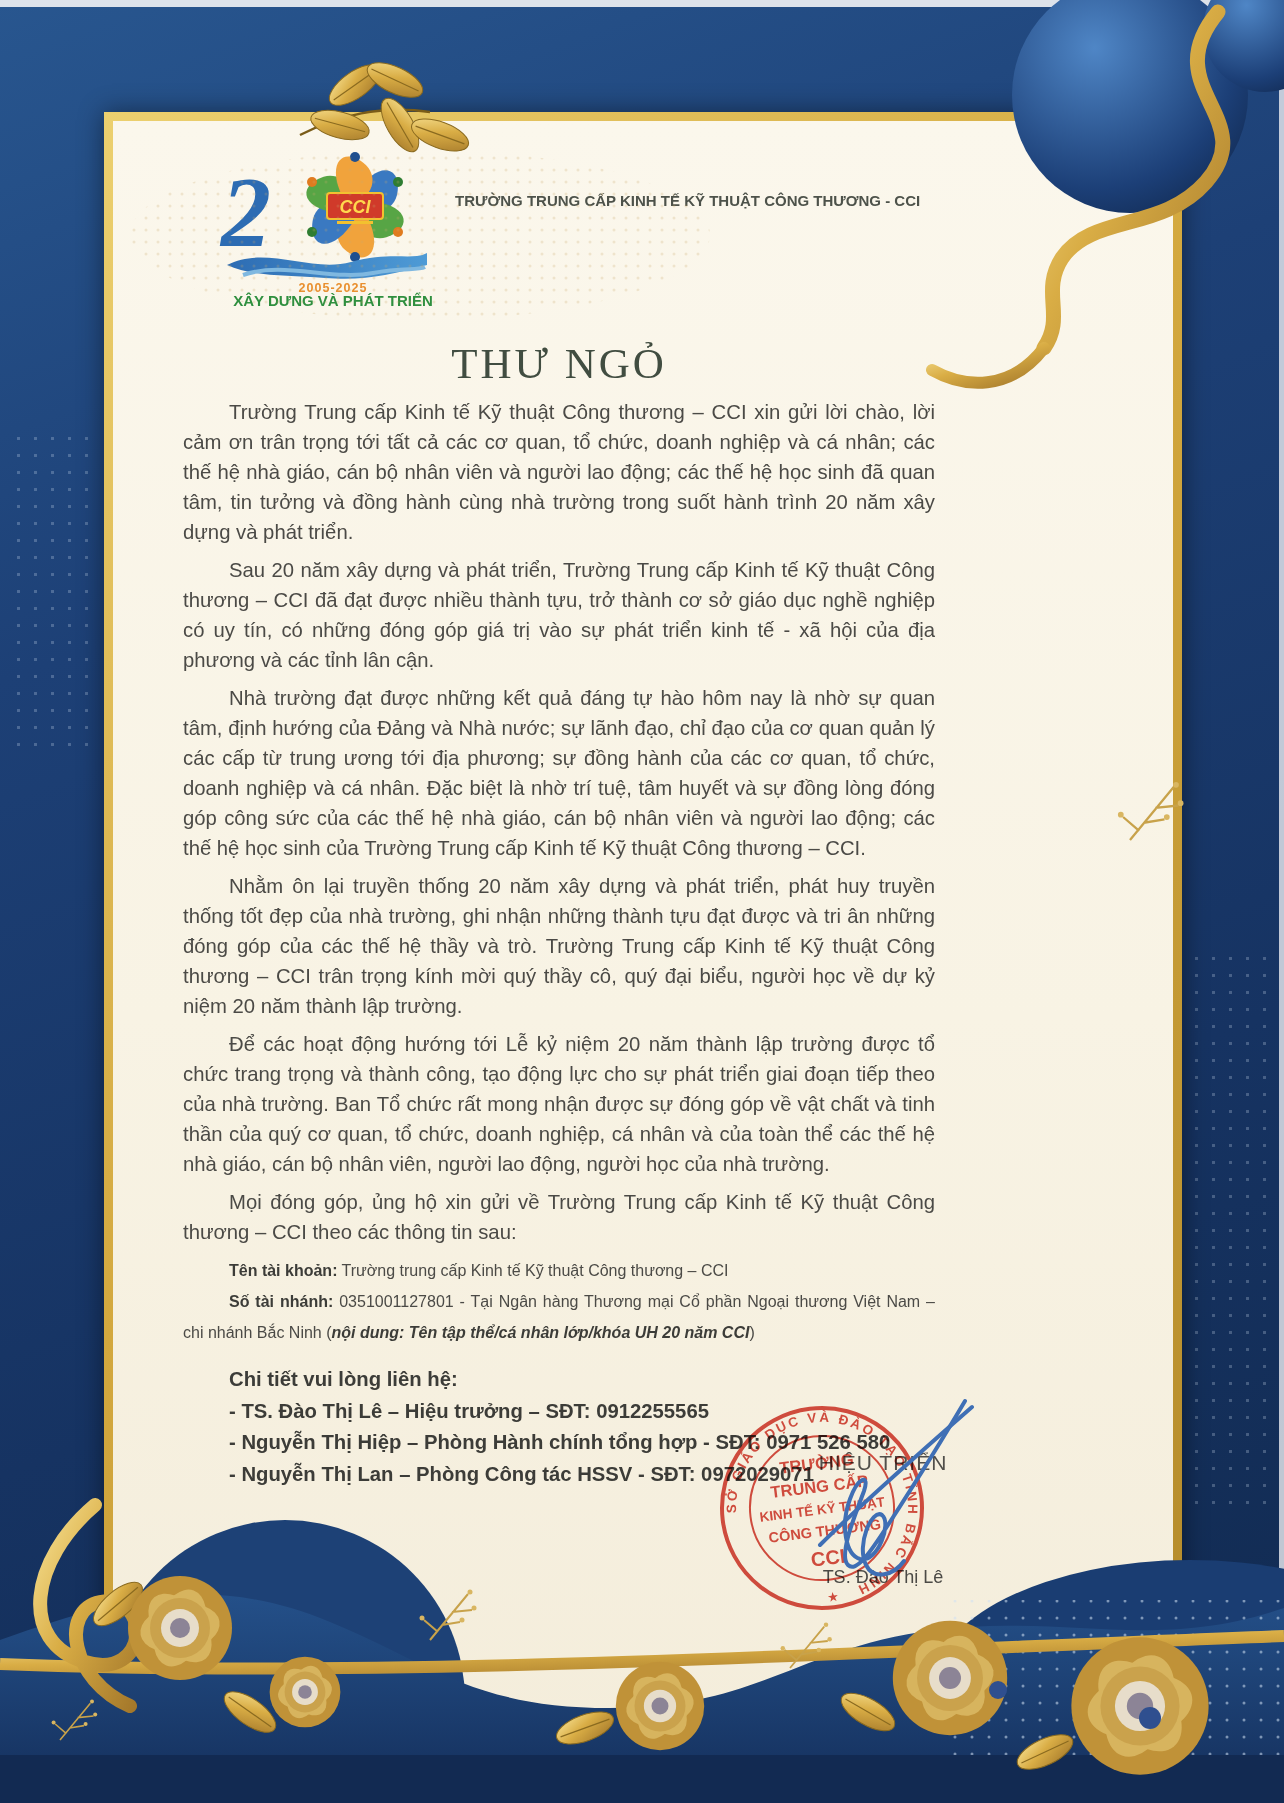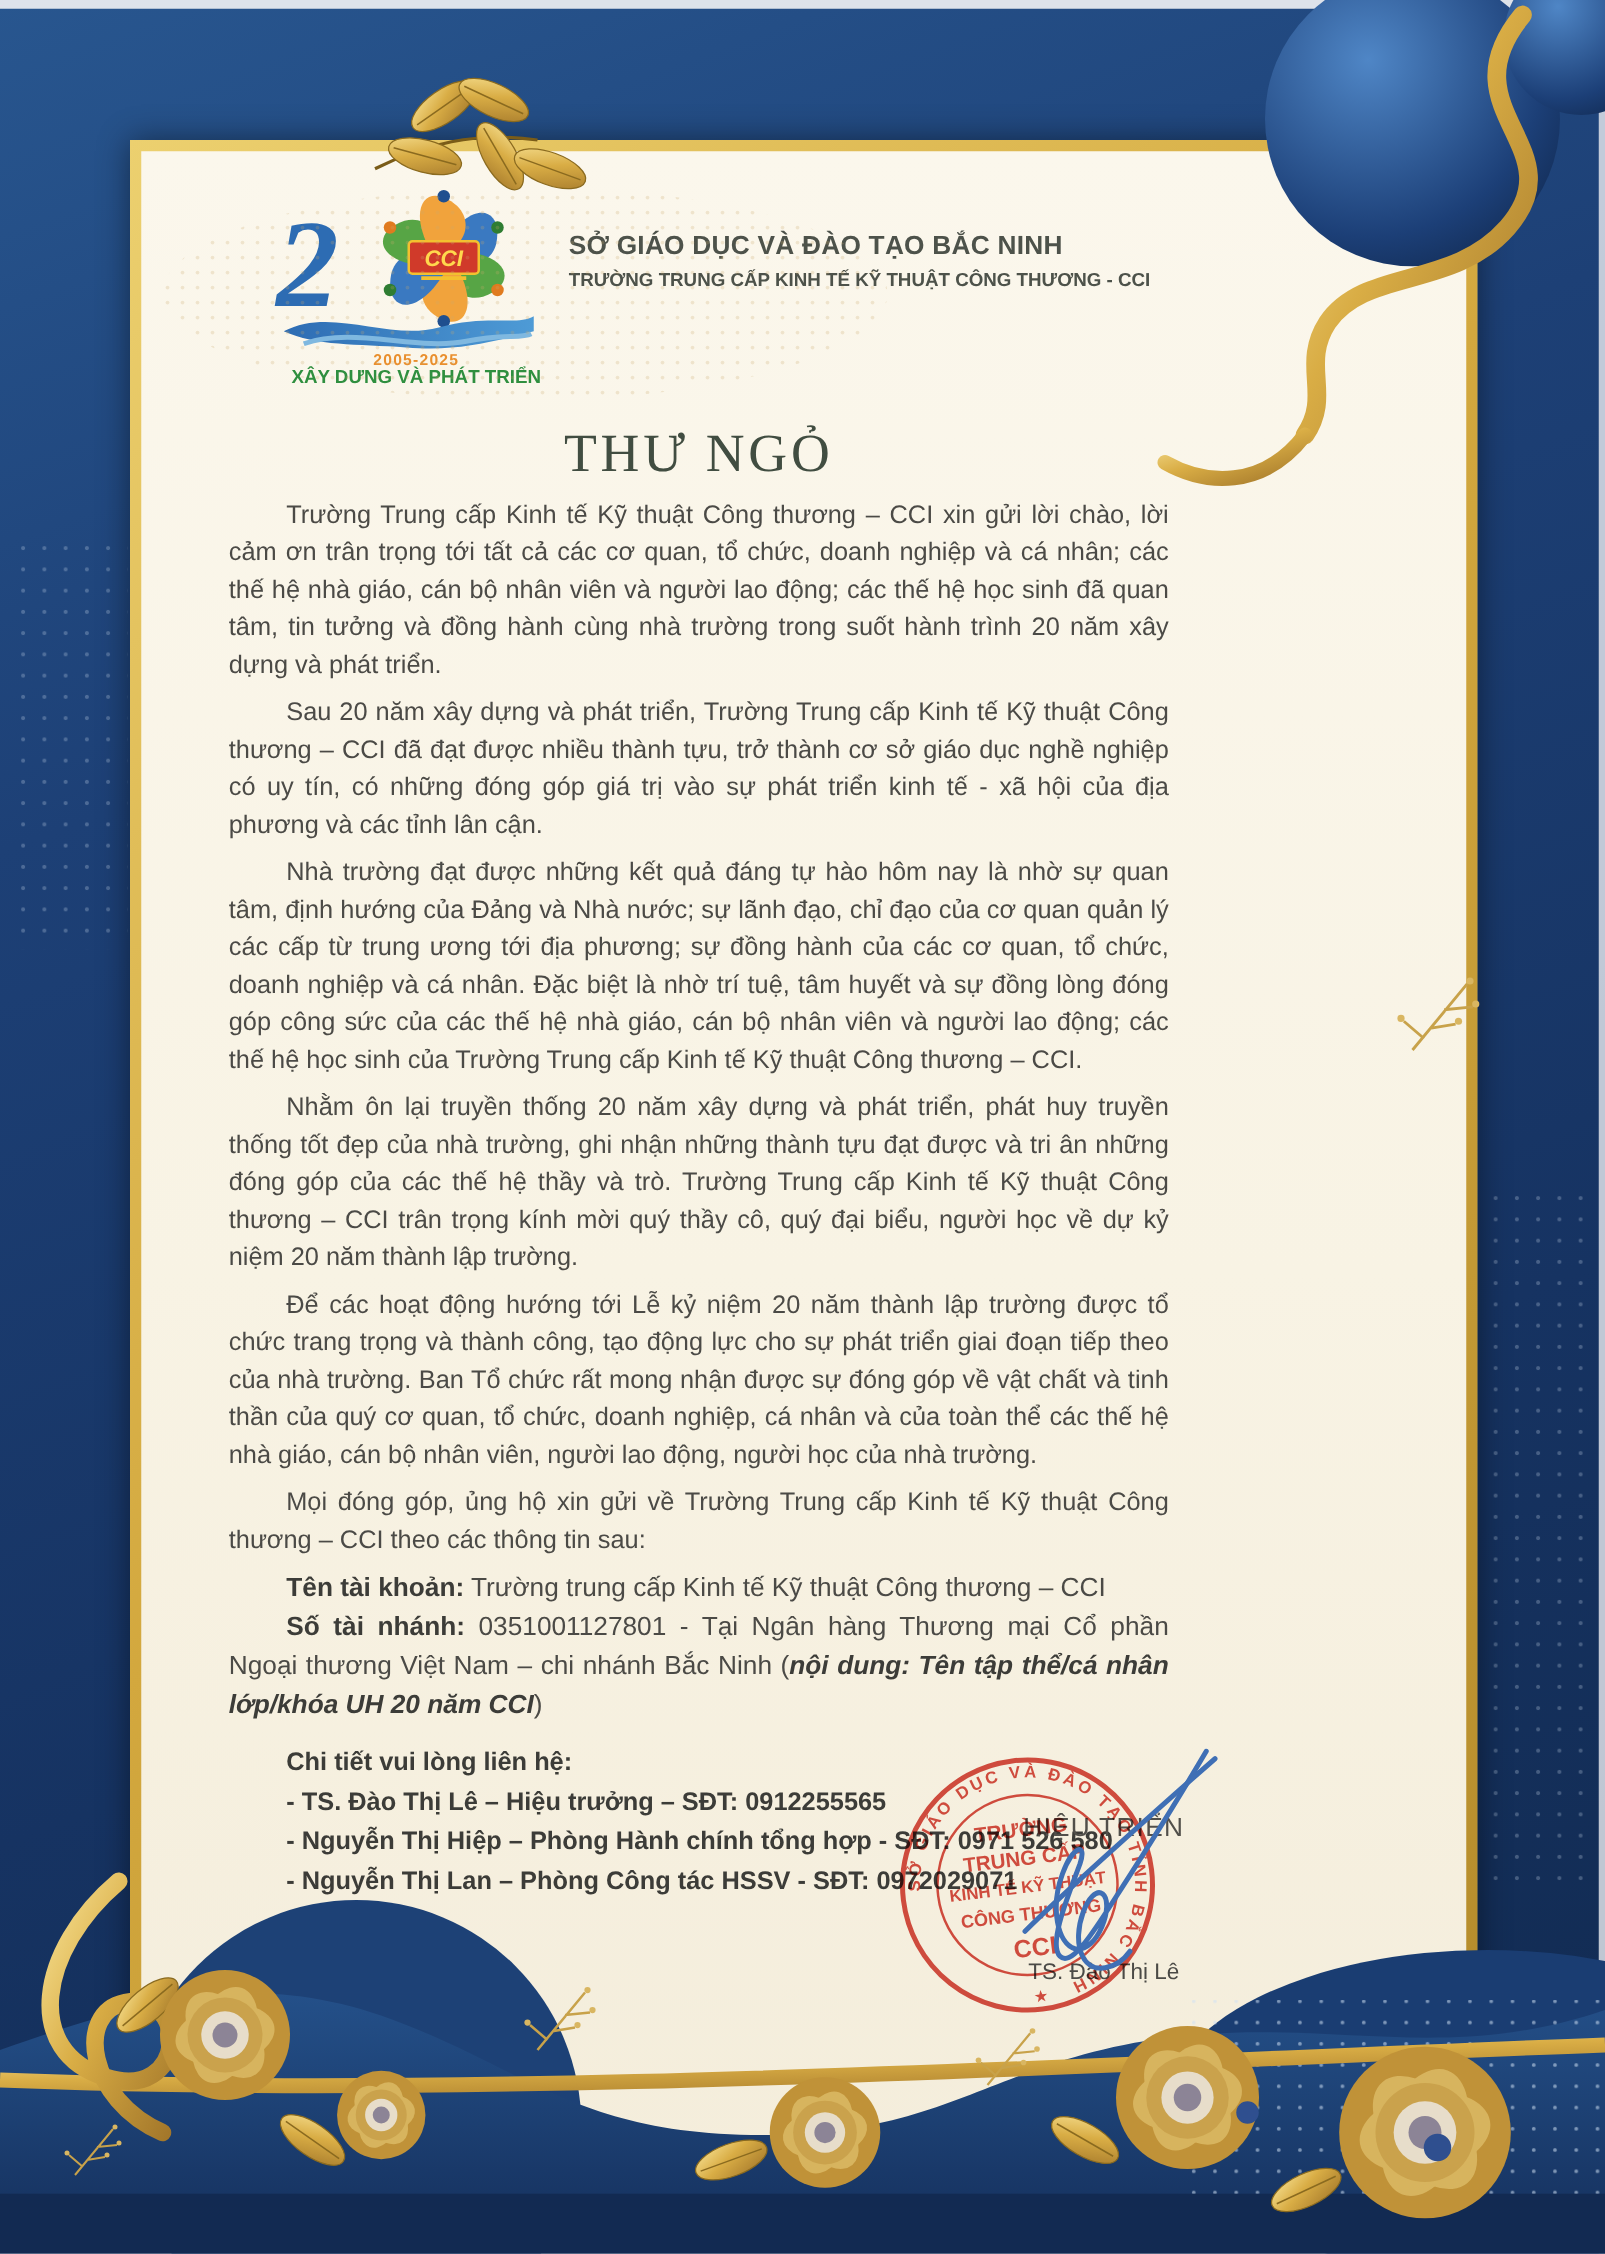--- a/index.html
+++ b/index.html
@@ -20,21 +20,21 @@
   .org-header{position:absolute;left:342px;top:64px;width:600px;color:#4d524a;}
   .org-line1{font-size:21px;font-weight:bold;letter-spacing:.2px;}
   .org-line2{font-size:15px;font-weight:bold;margin-top:7px;letter-spacing:0;}
   .doc-title{position:absolute;left:66px;top:218px;width:760px;text-align:center;
          font-family:"Liberation Serif","DejaVu Serif",serif;font-weight:normal;
          font-size:43px;color:#414d41;letter-spacing:3px;}
   .content{position:absolute;left:70px;top:276px;width:752px;color:#4b4a46;}
   .content p.body{margin:0 0 8px 0;text-align:justify;text-indent:46px;
          font-size:20.3px;line-height:30px;}
   .event{margin:6px 0 12px 46px;font-weight:bold;color:#3c3c38;font-size:20.3px;line-height:31px;}
-  .acct{margin:0;text-align:justify;text-indent:46px;font-size:21px;line-height:31px;}
+  .acct{margin:0;text-align:justify;text-indent:46px;font-size:16px;line-height:31px;}
   .acct b{color:#3c3c38;}
   .contact{margin-top:16px;font-weight:bold;color:#3c3c38;font-size:20.3px;line-height:31.5px;}
   .contact .heading{margin-left:46px;}
   .contact .line{margin-left:46px;}
   .sig{position:absolute;left:620px;top:1330px;width:300px;text-align:center;z-index:3;color:#4b4a46;}
   .sig-role{font-size:21px;letter-spacing:1px;color:#514f4a;}
   .sig-name{margin-top:92px;font-size:18px;color:#4b4a46;}
   .stamp{position:absolute;left:604px;top:1282px;width:210px;height:210px;z-index:4;
          mix-blend-mode:multiply;opacity:.88;transform:rotate(-7deg);}
   .handwriting{position:absolute;left:647px;top:1272px;width:220px;height:200px;z-index:5;}
@@ -87,21 +87,20 @@
             <rect x="124" y="72" width="36" height="3" fill="#f3c12f"></rect>
           </g>
           <path d="M14,116 C52,96 98,124 138,113 C178,102 200,112 214,104 L214,116 C176,126 152,132 112,129 C72,126 40,128 14,116 Z" fill="url(#waveB)"></path>
           <path d="M30,126 C70,112 120,132 160,124 C190,118 204,122 212,118" stroke="#7fb8e0" stroke-width="4" fill="none"></path>
           <text x="120" y="143" text-anchor="middle" font-weight="bold" font-size="12.5" fill="#e98f2e" letter-spacing="1">2005-2025</text>
           <text x="120" y="157" text-anchor="middle" font-weight="bold" font-size="15" fill="#2f8f3f">XÂY DỰNG VÀ PHÁT TRIỂN</text>
         </svg>
       </div>
 
       <div class="org-header">
-        <div class="org-line1">SỞ GIÁO DỤC VÀ ĐÀO TẠO BẮC NINH</div>
         <div class="org-line2">TRƯỜNG TRUNG CẤP KINH TẾ KỸ THUẬT CÔNG THƯƠNG - CCI</div>
       </div>
 
       <div class="doc-title">THƯ NGỎ</div>
 
       <div class="content">
         <p class="body">Trường Trung cấp Kinh tế Kỹ thuật Công thương – CCI xin gửi lời chào, lời cảm ơn trân trọng tới tất cả các cơ quan, tổ chức, doanh nghiệp và cá nhân; các thế hệ nhà giáo, cán bộ nhân viên và người lao động; các thế hệ học sinh đã quan tâm, tin tưởng và đồng hành cùng nhà trường trong suốt hành trình 20 năm xây dựng và phát triển.</p>
         <p class="body">Sau 20 năm xây dựng và phát triển, Trường Trung cấp Kinh tế Kỹ thuật Công thương – CCI đã đạt được nhiều thành tựu, trở thành cơ sở giáo dục nghề nghiệp có uy tín, có những đóng góp giá trị vào sự phát triển kinh tế - xã hội của địa phương và các tỉnh lân cận.</p>
         <p class="body">Nhà trường đạt được những kết quả đáng tự hào hôm nay là nhờ sự quan tâm, định hướng của Đảng và Nhà nước; sự lãnh đạo, chỉ đạo của cơ quan quản lý các cấp từ trung ương tới địa phương; sự đồng hành của các cơ quan, tổ chức, doanh nghiệp và cá nhân. Đặc biệt là nhờ trí tuệ, tâm huyết và sự đồng lòng đóng góp công sức của các thế hệ nhà giáo, cán bộ nhân viên và người lao động; các thế hệ học sinh của Trường Trung cấp Kinh tế Kỹ thuật Công thương – CCI.</p>
         <p class="body">Nhằm ôn lại truyền thống 20 năm xây dựng và phát triển, phát huy truyền thống tốt đẹp của nhà trường, ghi nhận những thành tựu đạt được và tri ân những đóng góp của các thế hệ thầy và trò. Trường Trung cấp Kinh tế Kỹ thuật Công thương – CCI trân trọng kính mời quý thầy cô, quý đại biểu, người học về dự kỷ niệm 20 năm thành lập trường.</p>

